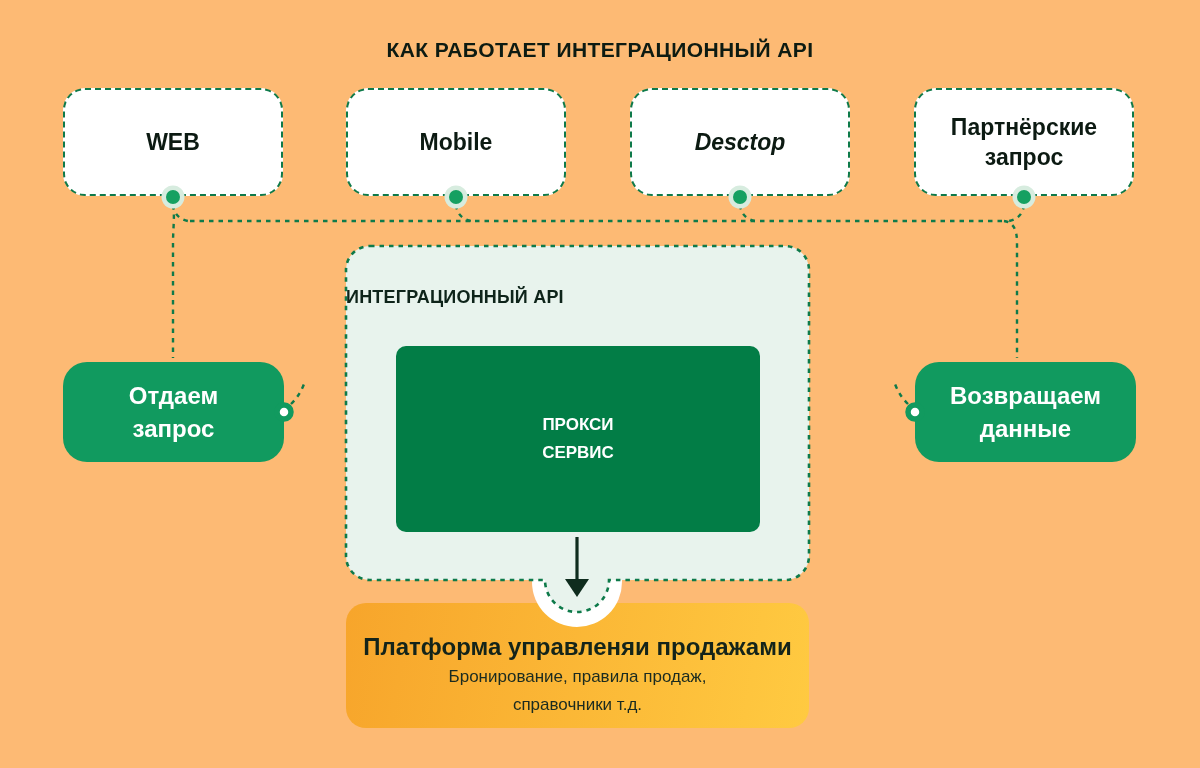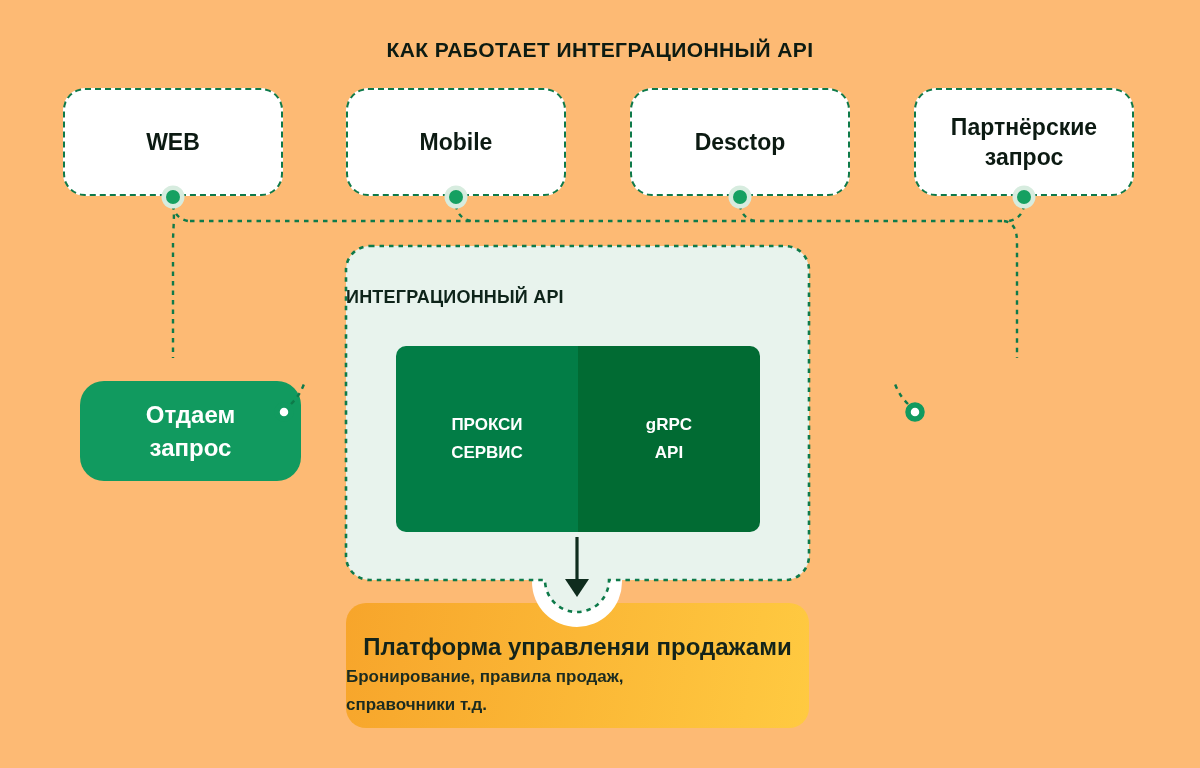--- a/index.html
+++ b/index.html
@@ -29,45 +29,45 @@
   
   .src-box{
     top:88px;width:220px;height:108px;box-sizing:border-box;
     background:#fff;border:2px dashed var(--dash);border-radius:22px;
     display:flex;align-items:center;justify-content:center;text-align:center;
     z-index:3;
   }
   .src-label{
     font-size:23px;font-weight:700;color:#0c1a12;line-height:30px;white-space:pre-line;
   }
-  .src-web{left:63px;} .src-mobile{left:346px;} .src-desctop{left:630px;} .src-partner{left:914px;}
+  .src-web{left:63px;} .src-mobile{left:346px;} .src-desctop{left:630px;font-style:italic;} .src-partner{left:914px;}
   
   .pill{
     top:362px;width:221px;height:100px;background:var(--green);border-radius:24px;
     display:flex;align-items:center;justify-content:center;text-align:center;
     color:#fff;font-size:24px;font-weight:700;line-height:33px;white-space:pre-line;
     z-index:3;
   }
-  .pill-left{left:80px;margin-top:19px;} .pill-right{left:915px;}
+  .pill-left{left:63px;} .pill-right{left:915px;}
   
   .platform{
     left:346px;top:603px;width:463px;height:125px;border-radius:20px;
     background:linear-gradient(100deg,var(--orange-from),var(--orange-to));
     z-index:1;
   }
   .notch{
     left:532px;top:537px;width:90px;height:90px;border-radius:50%;background:#fff;z-index:2;
   }
   .platform-title{
     left:346px;width:463px;top:633px;text-align:center;
     font-size:24px;font-weight:700;color:#14241a;z-index:6;
   }
   .platform-subtitle{
-    left:346px;width:463px;top:663px;
-    font-size:17px;font-weight:700;color:var(--ink-soft);line-height:28px;white-space:pre-line;z-index:6;
+    left:346px;width:463px;top:663px;text-align:center;
+    font-size:17px;font-weight:400;color:var(--ink-soft);line-height:28px;white-space:pre-line;z-index:6;
   }
   
   .api-label{
     left:346px;width:463px;top:287px;text-align:left;
     font-size:18px;font-weight:700;letter-spacing:.2px;color:#0e241a;z-index:6;
   }
   .dark-box{
     left:394px;top:344px;width:368px;height:190px;box-sizing:border-box;
     border:2px dashed var(--mint);border-radius:12px;overflow:hidden;
     display:flex;flex-direction:row;z-index:6;
@@ -104,20 +104,22 @@
   <div class="abs src-box src-desctop">
     <span class="src-label">Desctop</span>
   </div>
   <div class="abs src-box src-partner">
     <span class="src-label">Партнёрские
 запрос</span>
   </div>
 
   <div class="abs pill pill-left">Отдаем
 запрос</div>
+  <div class="abs pill pill-right">Возвращаем
+данные</div>
 
   <div class="abs platform"></div>
   <div class="abs notch"></div>
 
   <svg class="wires" width="1200" height="768" viewBox="0 0 1200 768">
 
     <path class="container-shape" d="M 370 246 H 785 A 24 24 0 0 1 809 270 V 556 A 24 24 0 0 1 785 580 H 609 A 32 32 0 0 1 545 580 H 370 A 24 24 0 0 1 346 556 V 270 A 24 24 0 0 1 370 246 Z"></path>
 
     <path class="dash-line" d="M 190 221 H 1004"></path>
 
@@ -153,21 +155,19 @@
     <circle class="ring" cx="915" cy="412" r="7"></circle>
 
     <path class="arrow" d="M 577 537 V 581"></path>
     <polygon class="arrow-head" points="565,579 589,579 577,597"></polygon>
   </svg>
 
   <div class="abs api-label">ИНТЕГРАЦИОННЫЙ API</div>
   <div class="abs dark-box">
     <div class="dark-half half-proxy">ПРОКСИ
 СЕРВИС</div>
-    <div class="dark-half half-grpc">gRPC
-API</div>
   </div>
 
   <div class="abs platform-title">Платформа управленяи продажами</div>
   <div class="abs platform-subtitle">Бронирование, правила продаж,
 справочники т.д.</div>
 
 </div>
 
 </body></html>

